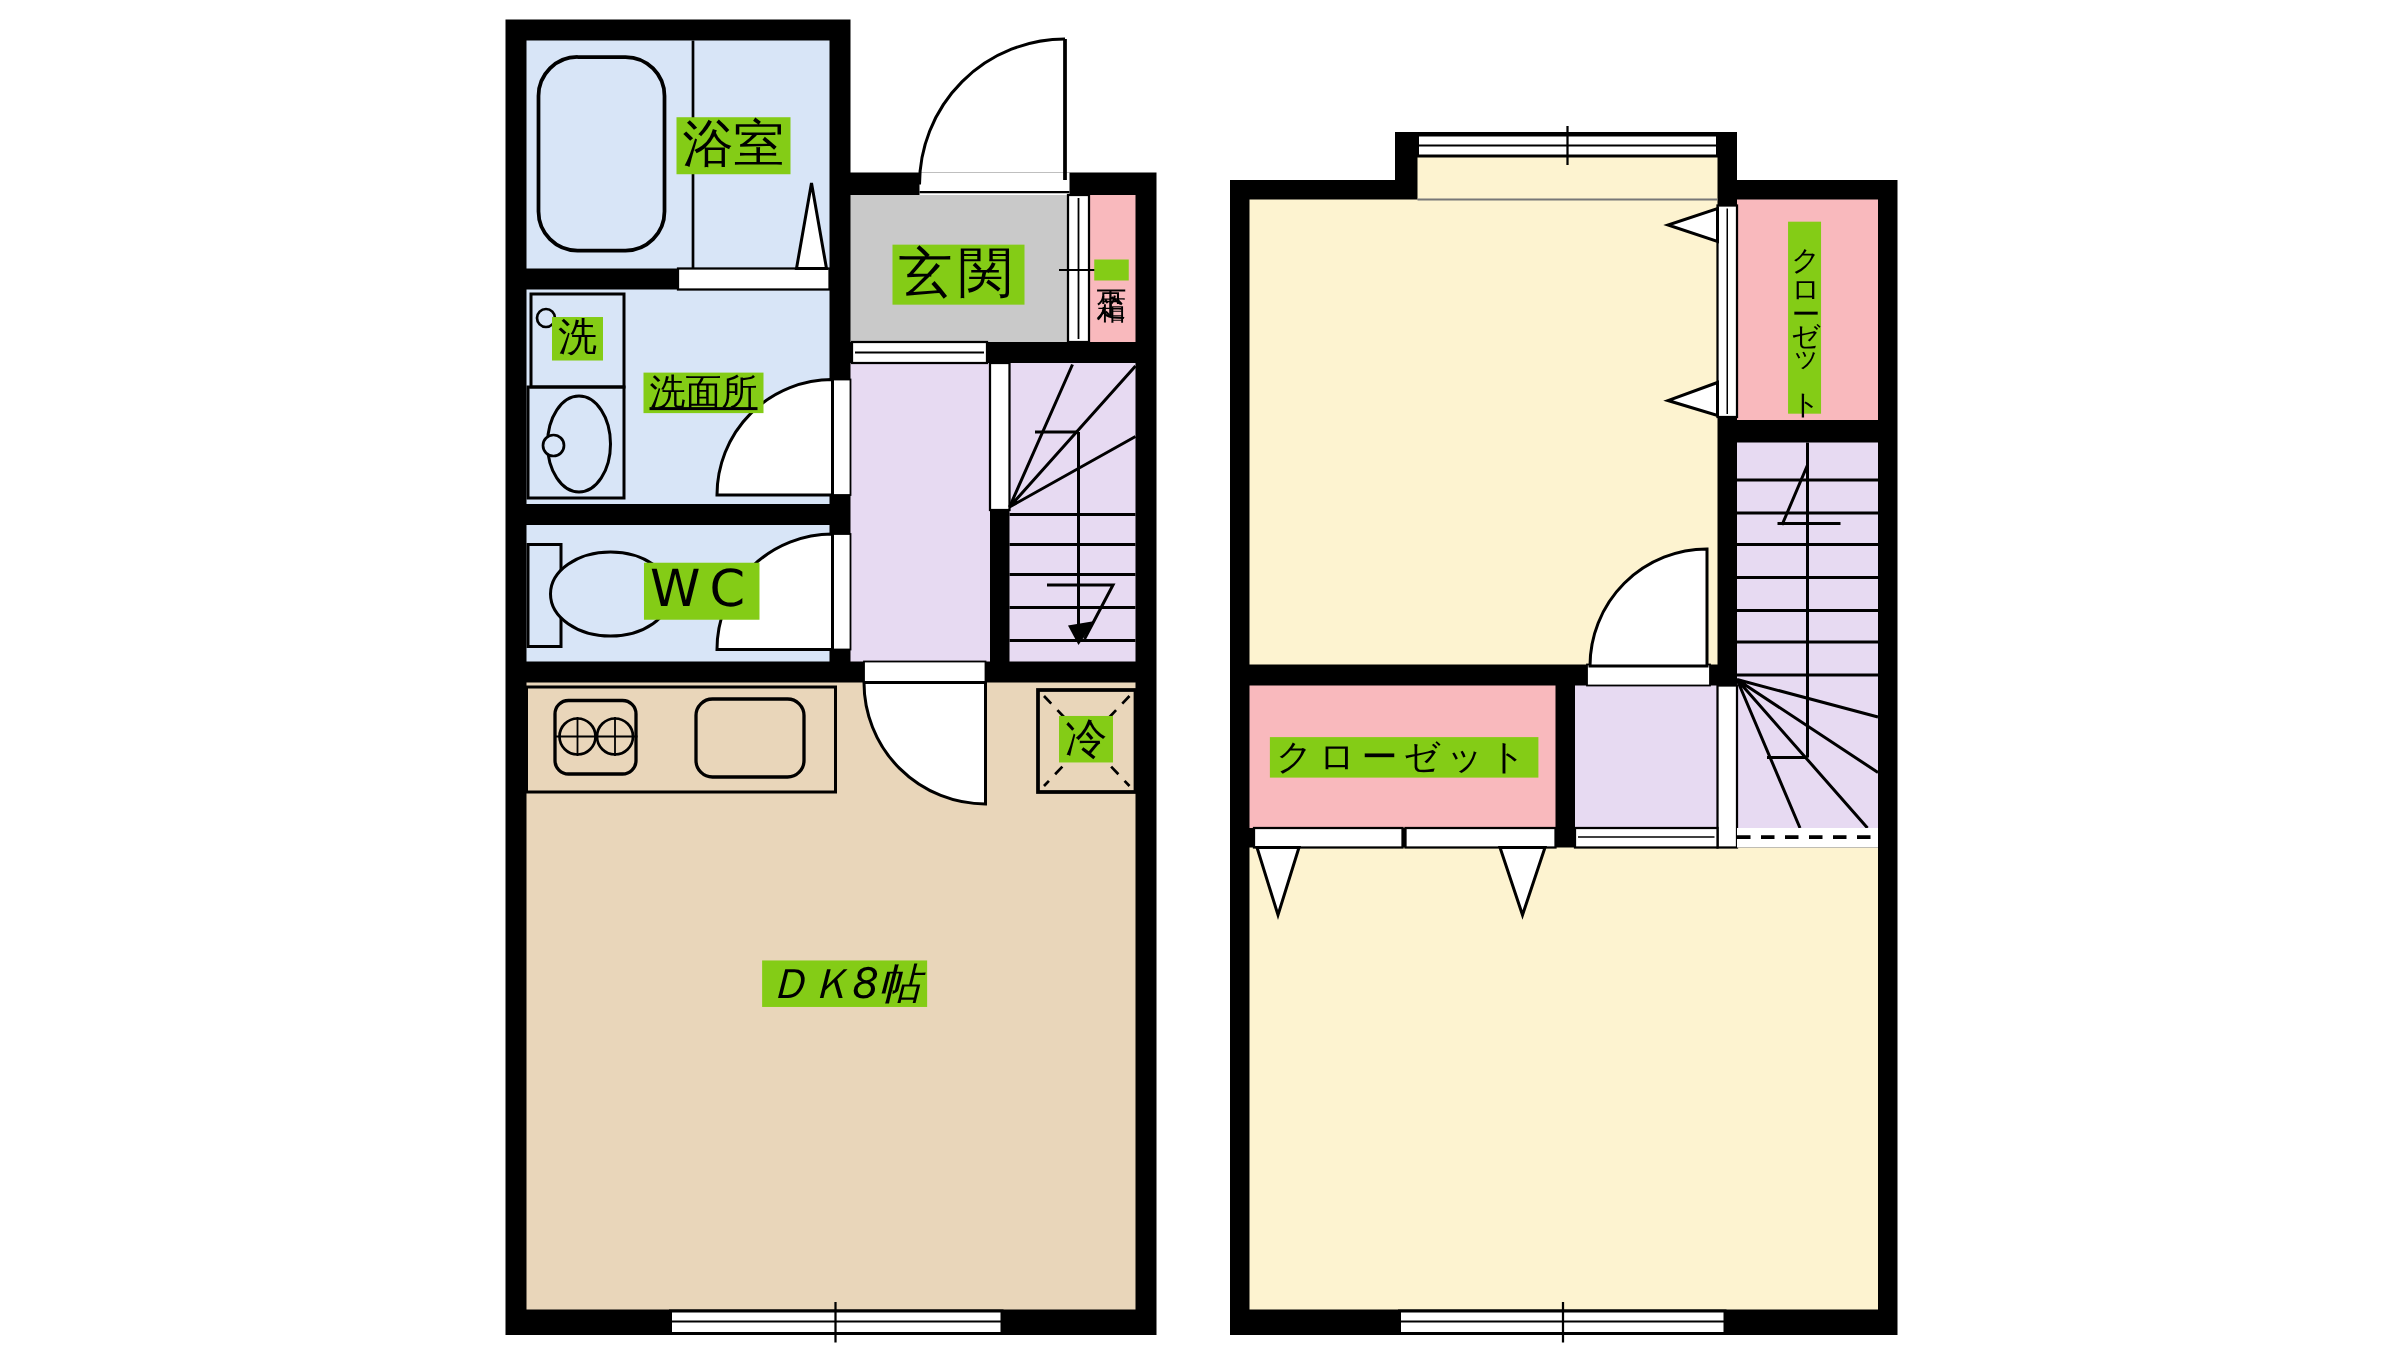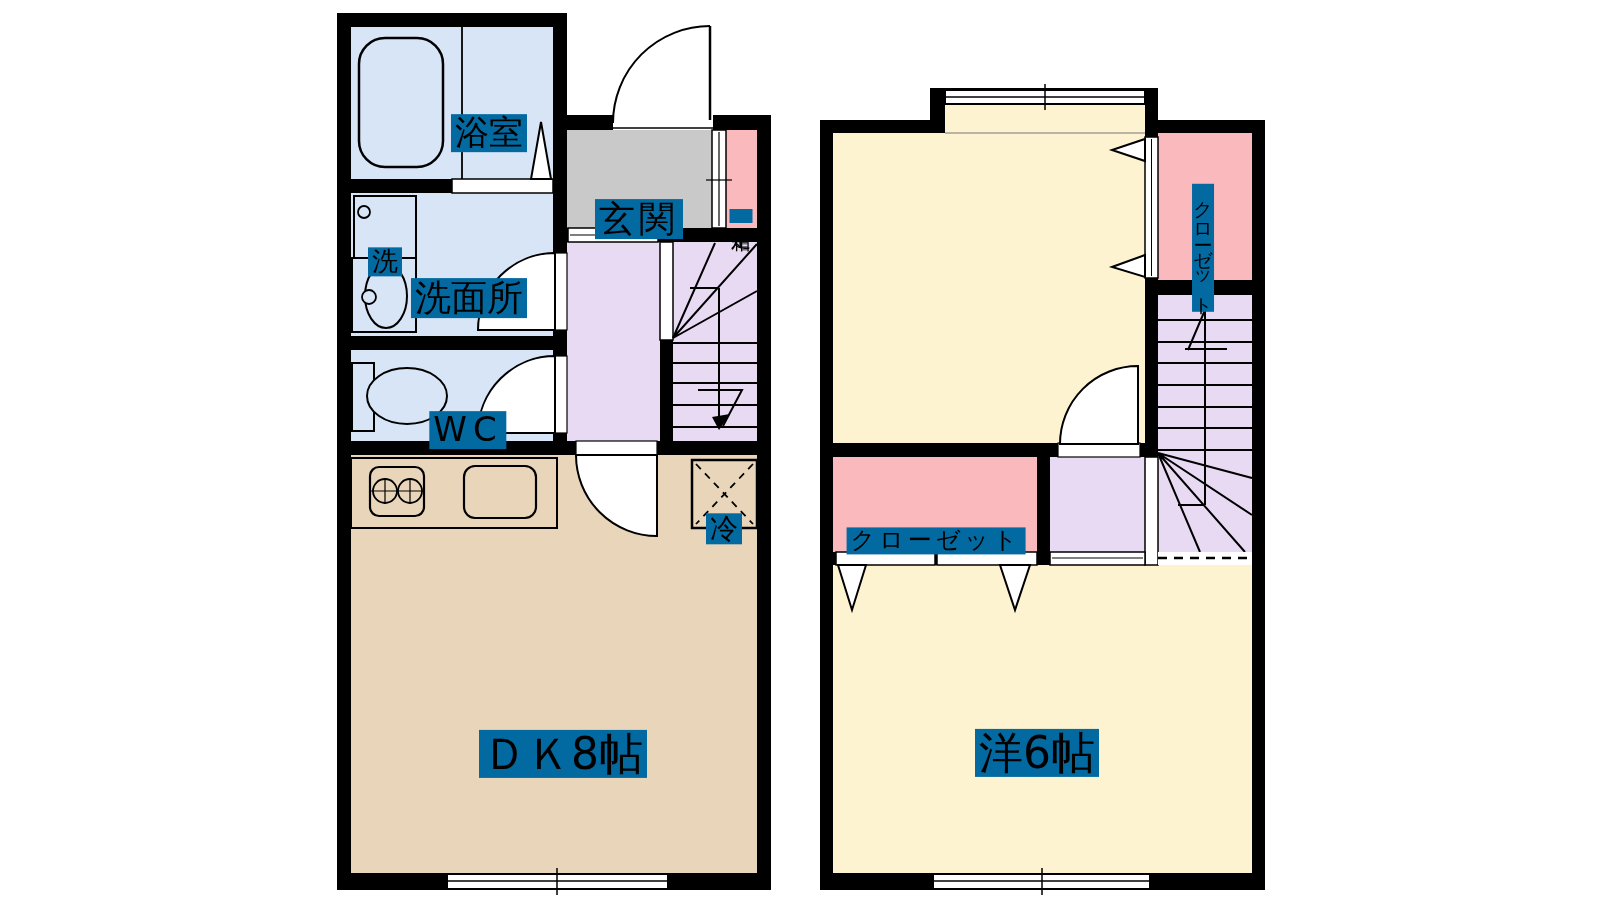--- a/index.html
+++ b/index.html
@@ -1,20 +1,20 @@
 <!DOCTYPE html>
 <html><head>
 <meta charset="utf-8">
 <style>
   html,body{margin:0;padding:0;background:#ffffff;}
   .stage{position:relative;width:1600px;height:900px;background:#ffffff;overflow:hidden;
          font-family:"DejaVu Sans","Liberation Sans",sans-serif;}
   .stage svg{position:absolute;left:0;top:0;}
-  .lbl{position:absolute;transform:translate(-50%,-50%);background:#0369a1;color:#000;
-       white-space:nowrap;line-height:1.05;padding:1px 4px;text-align:center;margin-top:36px;}
+  .lbl{position:absolute;transform:translate(-50%,-50%);background:#84cc16;color:#000;
+       white-space:nowrap;line-height:1.05;padding:1px 4px;text-align:center;}
   .lbl.vert{writing-mode:vertical-rl;text-orientation:upright;padding:4px 1px;letter-spacing:2px;}
 </style>
 </head>
 <body>
 
 <div class="stage">
 <svg width="1600" height="900" viewBox="0 0 1600 900">
 
   <g>
 
@@ -175,22 +175,21 @@
     <g stroke="#000">
       <rect x="933" y="874" width="217" height="15" fill="#fff" stroke-width="2"></rect>
       <path d="M933,881 H1150" stroke-width="1.3" fill="none"></path>
       <path d="M1042,868 V895" stroke-width="1.5" fill="none"></path>
     </g>
   </g>
 </svg>
 
   <div class="lbl" style="left:489px;top:97px;font-size:34px;">浴室</div>
   <div class="lbl" style="left:385px;top:226px;font-size:26px;">洗</div>
-  <div class="lbl" style="left:469px;top:262px;font-size:36px;">洗面所</div>
+  <div class="lbl" style="left:469px;top:262px;font-size:24px;text-decoration:underline;">洗面所</div>
   <div class="lbl" style="left:468px;top:394px;font-size:34px;letter-spacing:6px;">WC</div>
   <div class="lbl" style="left:639px;top:183px;font-size:36px;letter-spacing:4px;">玄関</div>
   <div class="lbl vert" style="left:741px;top:180px;font-size:20px;">下足箱</div>
   <div class="lbl" style="left:724px;top:493px;font-size:28px;">冷</div>
-  <div class="lbl" style="left:563px;top:718px;font-size:44px;">ＤＫ8帖</div>
+  <div class="lbl" style="left:563px;top:656px;font-size:28px;font-style:italic;">ＤＫ8帖</div>
   <div class="lbl vert" style="left:1203px;top:212px;font-size:19px;">クローゼット</div>
   <div class="lbl" style="left:936px;top:505px;font-size:24px;letter-spacing:4px;">クローゼット</div>
-  <div class="lbl" style="left:1037px;top:717px;font-size:44px;">洋6帖</div>
 </div>
 
 </body></html>

